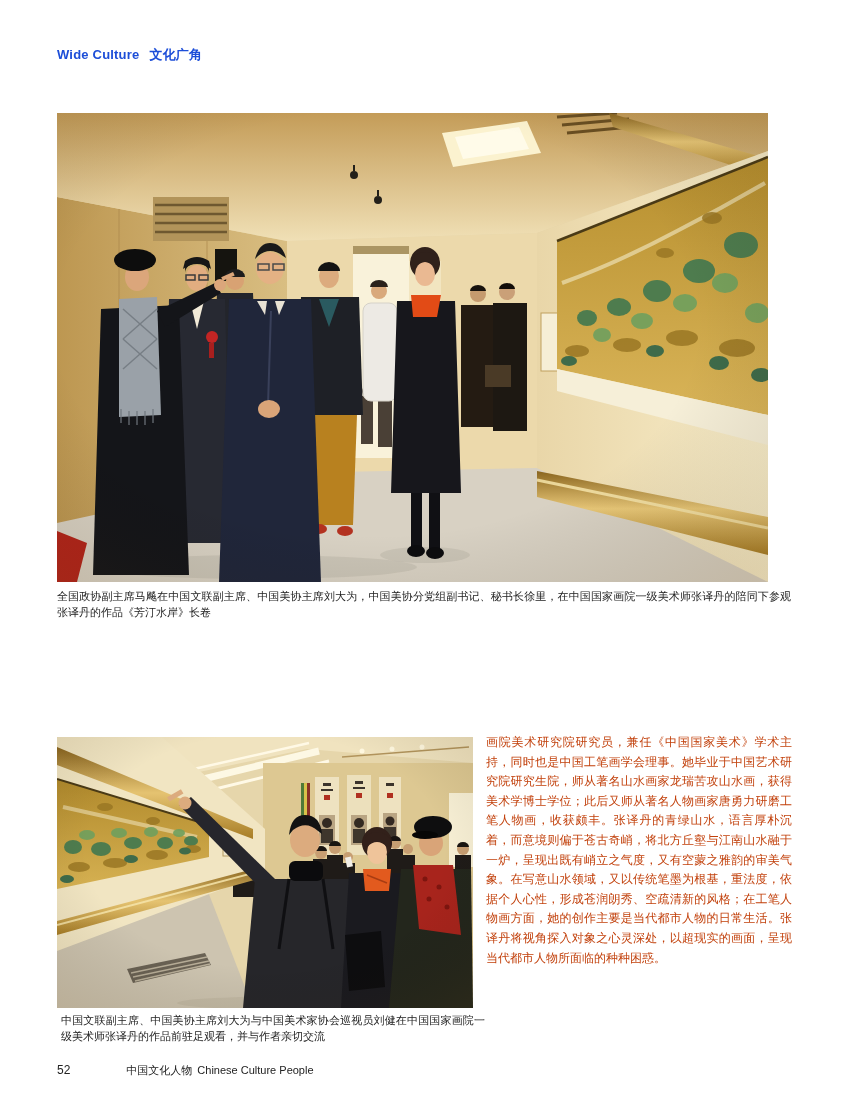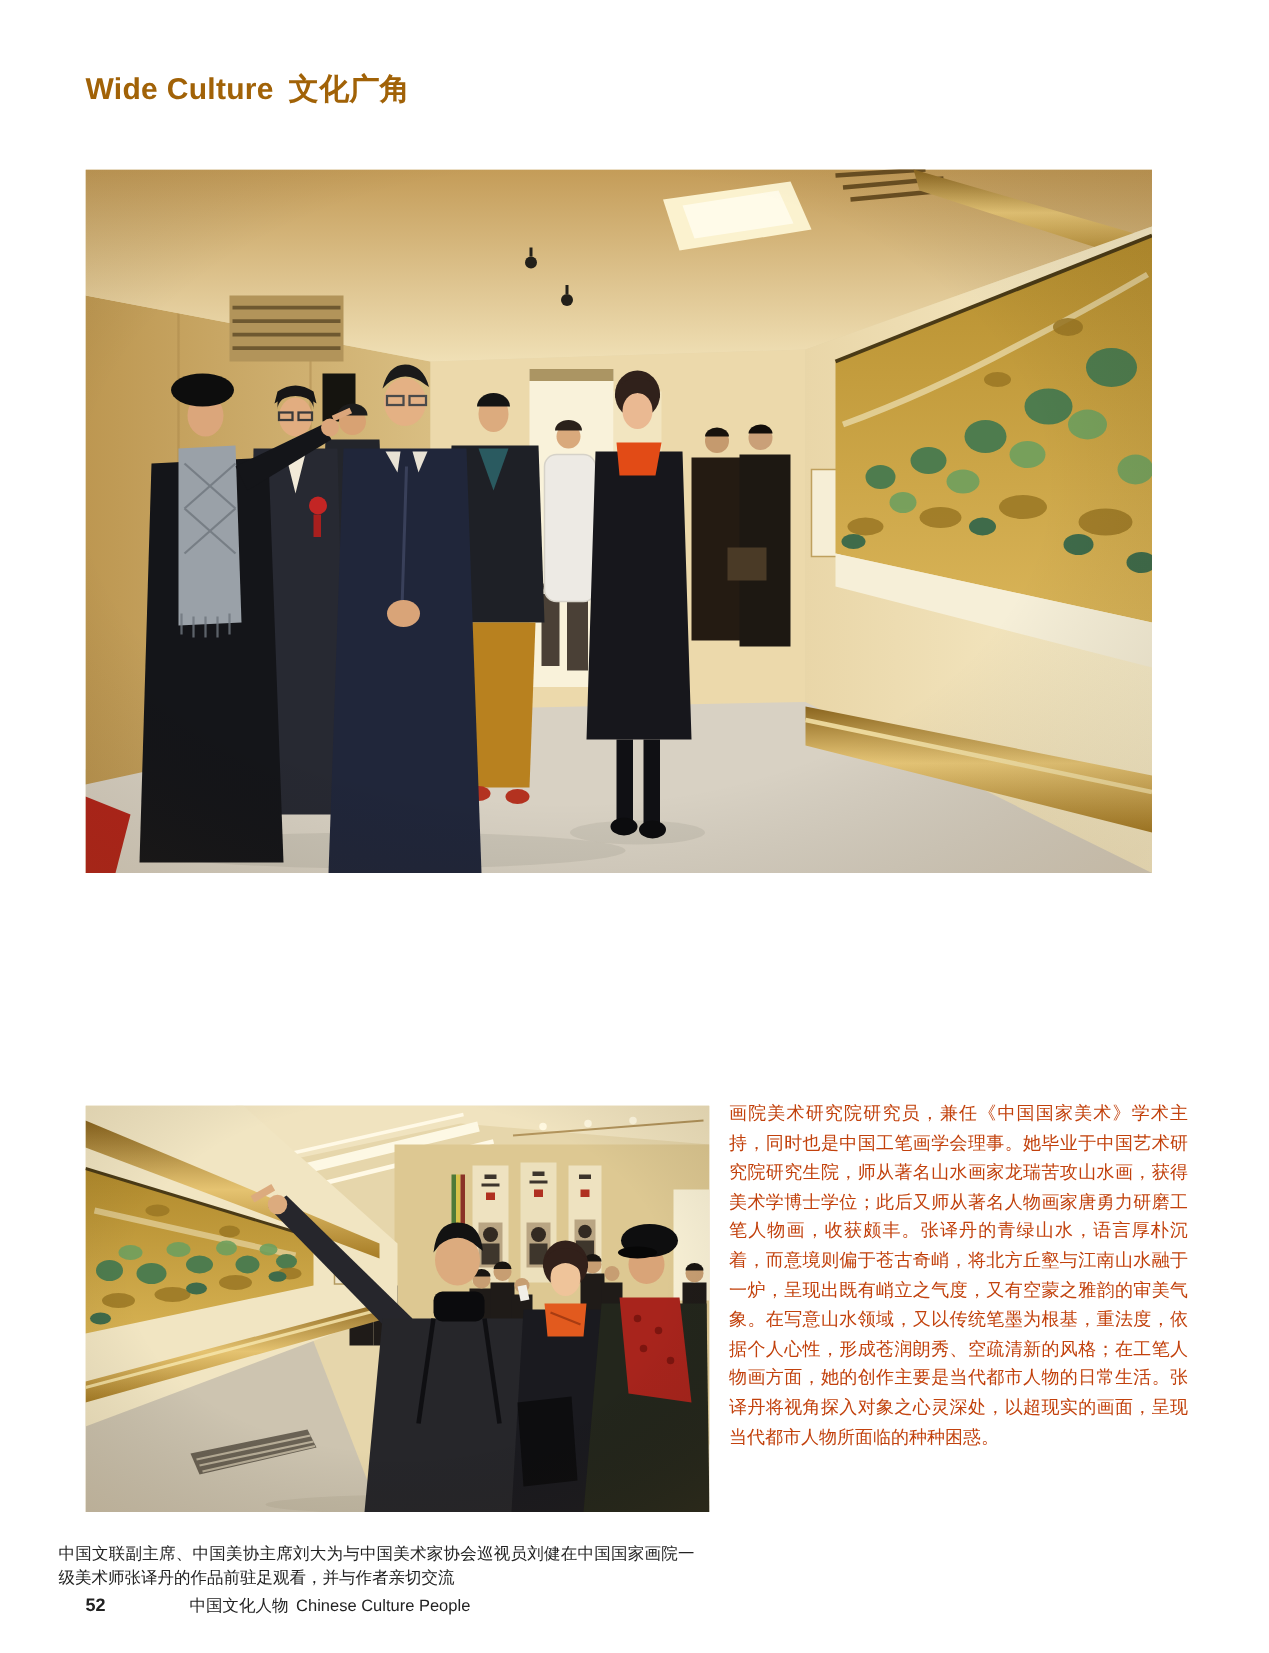--- a/index.html
+++ b/index.html
@@ -2,45 +2,45 @@
 <html><head>
 <meta charset="utf-8">
 <style>
   html,body{margin:0;padding:0;background:#9a9a9a;}
   .page{
     position:relative;width:846px;height:1102px;background:#ffffff;
     font-family:"Liberation Sans","DejaVu Sans",sans-serif;
     margin:0 auto;overflow:hidden;color:#1d1d1d;
   }
   .header{
-    position:absolute;left:57px;top:46px;font-size:20px;font-weight:bold;
-    color:#a16207;letter-spacing:.2px;
+    position:absolute;left:57px;top:46px;font-size:13px;font-weight:bold;
+    color:#1d4ed8;letter-spacing:.2px;
   }
   .header .zh{margin-left:10px;}
   .photo{position:absolute;display:block;}
   .photo svg{display:block;}
   .photo-top{left:57px;top:113px;width:711px;height:469px;}
   .photo-bottom{left:57px;top:737px;width:416px;height:271px;}
   .caption{
     position:absolute;font-size:11px;line-height:16px;color:#222222;
     text-align:justify;word-break:break-all;
   }
   .caption-top{left:57px;top:588px;width:734px;}
-  .caption-bottom{left:39px;top:1012px;width:424px;margin-top:16px;}
+  .caption-bottom{left:61px;top:1012px;width:424px;}
   .bodycol{
     position:absolute;left:486px;top:733px;width:306px;
     font-size:12px;line-height:19.6px;color:#c2410c;
     text-align:justify;word-break:break-all;
   }
   .bodycol p{margin:0;}
   .bodycol p.indent{text-indent:2em;}
   .footer{
     position:absolute;left:57px;top:1063px;font-size:11px;color:#222222;
   }
-  .footer .pagenum{font-weight:bold;font-size:12px;margin-right:8px;}
+  .footer .pagenum{font-weight:normal;font-size:12px;margin-right:8px;}
   .footer .zh{margin-right:5px;margin-left:48px;}
 </style>
 </head>
 <body>
 
 <div class="page">
 
   <div class="header">
     <span>Wide Culture</span><span class="zh">文化广角</span>
   </div>
@@ -254,20 +254,21 @@
           <ellipse cx="368" cy="150" rx="15" ry="16" fill="#30211b"></ellipse>
           <ellipse cx="368" cy="161" rx="10" ry="12" fill="#eab992"></ellipse>
           <path d="M353,152 a15,13 0 0 1 30,0 l-4,2 q-11,-10 -22,0 z" fill="#30211b"></path>
           <polygon points="354,182 384,182 380,204 356,204" fill="#e24b16"></polygon>
         </g>
       </g>
       <rect width="711" height="469" fill="url(#vig1)"></rect>
     </svg>
   </div>
 
+  <div class="caption caption-top">全国政协副主席马飚在中国文联副主席、中国美协主席刘大为，中国美协分党组副书记、秘书长徐里，在中国国家画院一级美术师张译丹的陪同下参观张译丹的作品《芳汀水岸》长卷</div>
 
   <div class="photo photo-bottom">
     <svg viewBox="0 0 416 271" width="416" height="271">
       <defs>
         <linearGradient id="gold2" x1="0" y1="0" x2="0" y2="1">
             <stop offset="0" stop-color="#8a651f"></stop>
             <stop offset=".5" stop-color="#e5c371"></stop>
             <stop offset="1" stop-color="#a77d26"></stop>
           </linearGradient>
         <linearGradient id="paint2" x1="0" y1="0" x2="0" y2="1">

